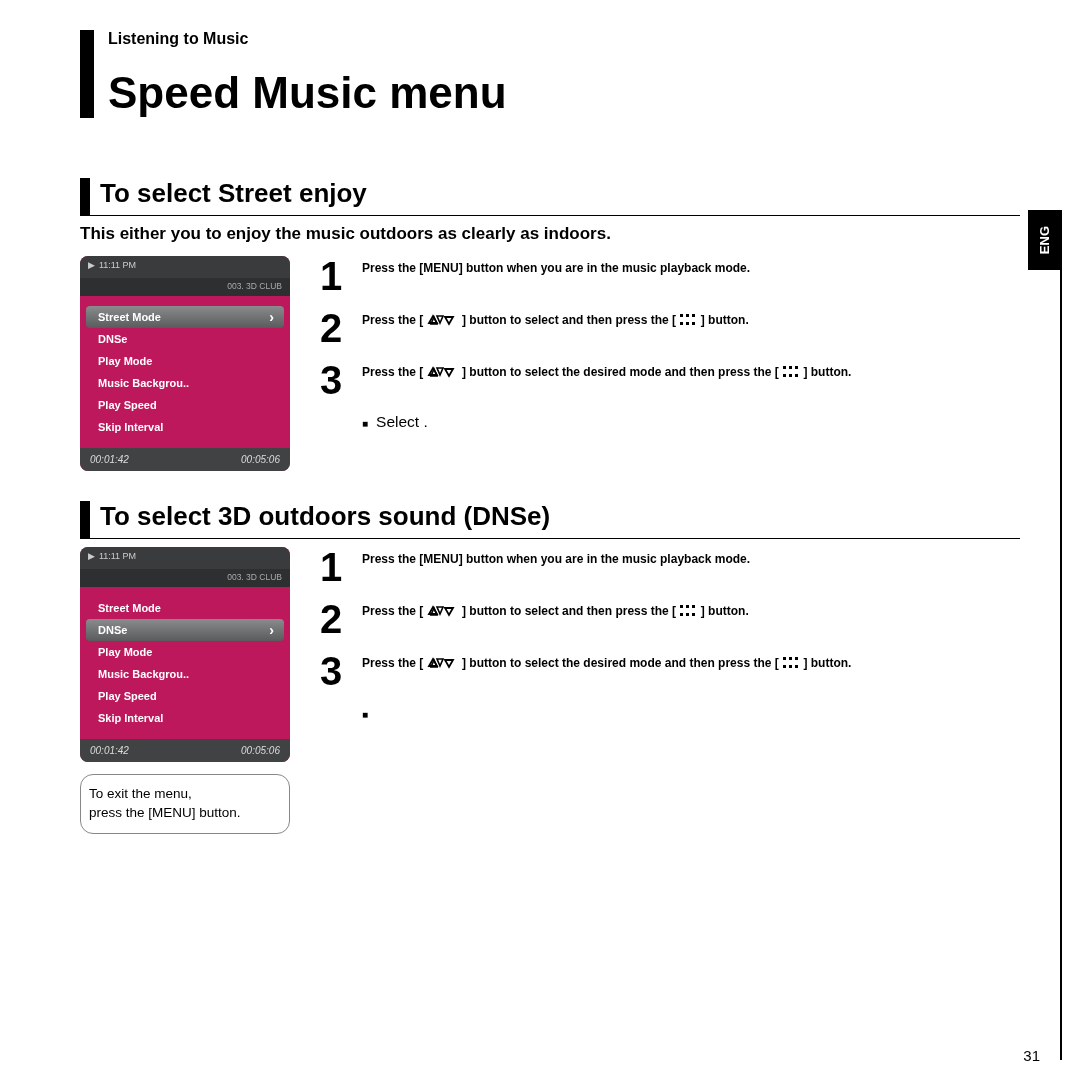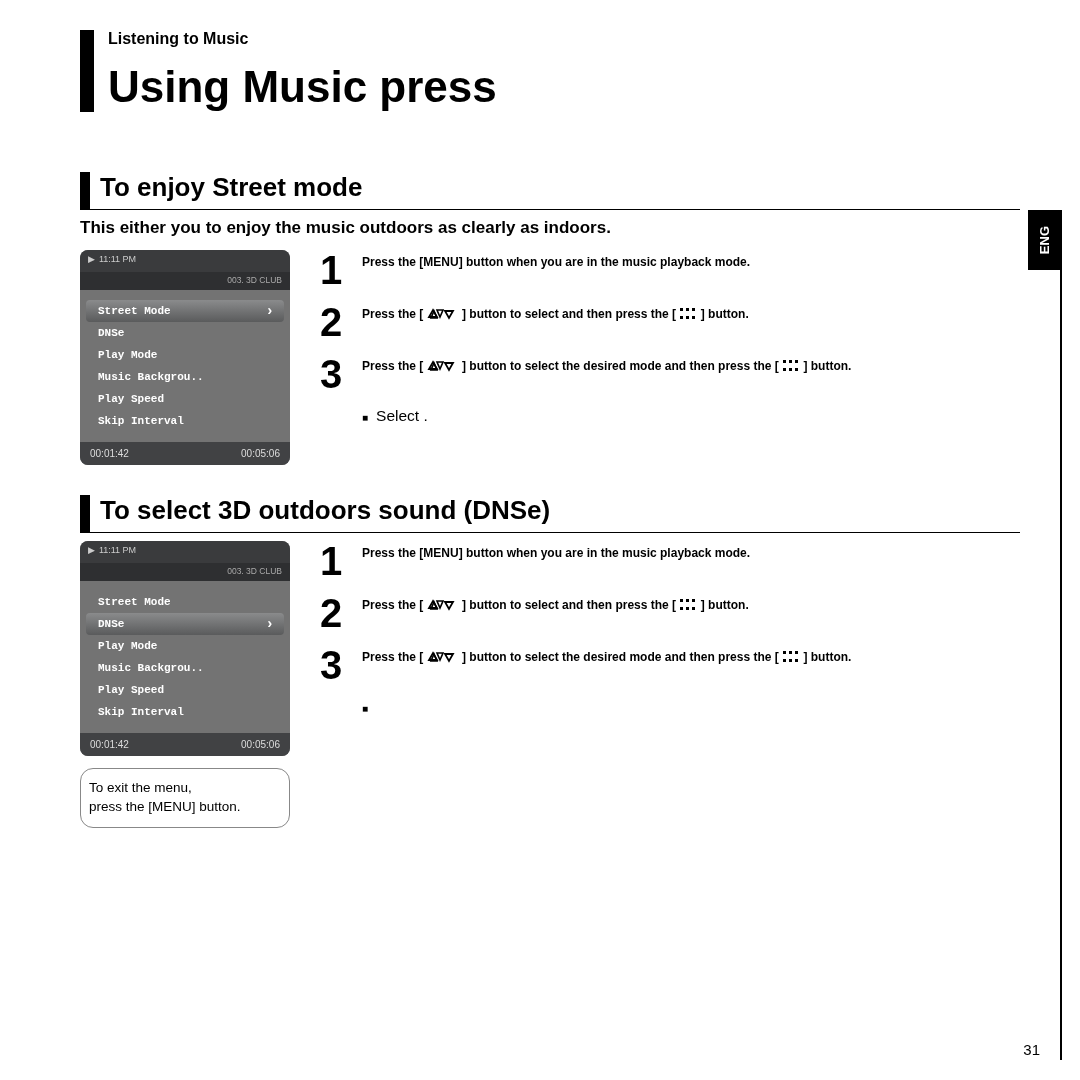--- a/index.html
+++ b/index.html
@@ -6,21 +6,21 @@
   body {
     font-family: Arial, Helvetica, sans-serif;
     width: 1080px;
     height: 1080px;
     background: #fff;
     color: #000;
     position: relative;
     padding: 30px 60px 30px 80px;
   }
   .title-bar { border-left: 14px solid #000; padding-left: 14px; margin-bottom: 60px; }
-  .breadcrumb { font-weight: bold; font-size: 16px; margin-bottom: 14px; }
+  .breadcrumb { font-weight: bold; font-size: 16px; margin-bottom: 20px; }
   .page-title { font-size: 44px; font-weight: bold; }
 
   .lang-tab {
     position: absolute;
     right: 20px;
     top: 210px;
     width: 32px;
     height: 60px;
     background: #000;
     color: #fff;
@@ -42,21 +42,21 @@
     padding-bottom: 6px;
     margin-bottom: 8px;
   }
   .section-intro { font-size: 17px; font-weight: bold; margin-bottom: 12px; }
 
   .section-body { display: flex; gap: 30px; }
   .device-col { width: 210px; flex: 0 0 210px; }
   .steps-col { flex: 1; }
 
   .device {
-    background: #737373;
+    background: #be185d;
     border-radius: 8px;
     overflow: hidden;
     color: #fff;
     font-size: 11px;
     position: relative;
   }
   .dev-header {
     background: #3a3b3d;
     height: 22px;
     font-size: 9px;
@@ -68,39 +68,39 @@
   .dev-track { background: #2e2f31; height: 18px; font-size: 8.5px; color: #aaa; padding: 3px 8px; text-align: right; }
   .dev-menu { padding: 10px 0; }
   .dev-menu-item {
     padding: 5px 12px;
     color: #fff;
     font-weight: bold;
     font-size: 11px;
     border-radius: 4px;
     margin: 0 6px;
     position: relative;
-    font-family: Liberation Mono, monospace;
   }
   .dev-menu-item.selected {
     background: linear-gradient(#8a8b8c, #5a5b5c);
   }
   .dev-menu-item.selected::after {
     content: "›";
     position: absolute;
     right: 10px;
     top: 3px;
     font-size: 14px;
   }
   .dev-times {
     display: flex;
     justify-content: space-between;
     padding: 6px 10px;
     font-size: 10px;
     color: #ddd;
     background: #414244;
+    font-style: italic;
   }
 
   .exit-note {
     border: 1px solid #888;
     border-radius: 13px;
     padding: 10px 8px;
     font-size: 13.5px;
     margin-top: 12px;
     line-height: 1.4;
   }
@@ -111,39 +111,39 @@
   .icon-updown, .icon-grid {
     display: inline-block;
     vertical-align: middle;
     font-weight: bold;
   }
   .icon-grid svg, .icon-updown svg { vertical-align: -2px; }
 
   .sub-bullet { display: flex; gap: 8px; margin: 6px 0 0 42px; font-size: 15.5px; font-weight: normal; line-height: 1.35; }
   .sub-bullet .sq { font-size: 10px; padding-top: 5px; }
 
-  .page-num { position: absolute; right: 40px; bottom: 22px; font-size: 15px; }
+  .page-num { position: absolute; right: 40px; bottom: 16px; font-size: 15px; }
   .page-rule { position: absolute; right: 18px; bottom: 20px; top: 210px; width: 2px; background: #000; }
 </style>
 </head>
 <body>
 
 <div class="title-bar">
   <div class="breadcrumb">Listening to Music</div>
-  <div class="page-title">Using Music press</div>
+  <div class="page-title">Speed Music menu</div>
 </div>
 
 <div class="lang-tab">
     <span>ENG</span>
   </div>
 <div class="page-rule"></div>
 
 <div id="sections-container">
   <div class="section">
-    <div class="section-heading">To enjoy Street mode</div>
+    <div class="section-heading">To select Street enjoy</div>
     <div class="section-intro">This either you to enjoy the music outdoors as clearly as indoors.</div>
     <div class="section-body">
       <div class="device-col">
 
   <div class="device">
     <div class="dev-header"><span class="play">▶</span><span>11:11 PM</span></div>
     <div class="dev-track">003. 3D CLUB</div>
     <div class="dev-menu">
               <div class="dev-menu-item selected">Street Mode</div>
               <div class="dev-menu-item ">DNSe</div>

